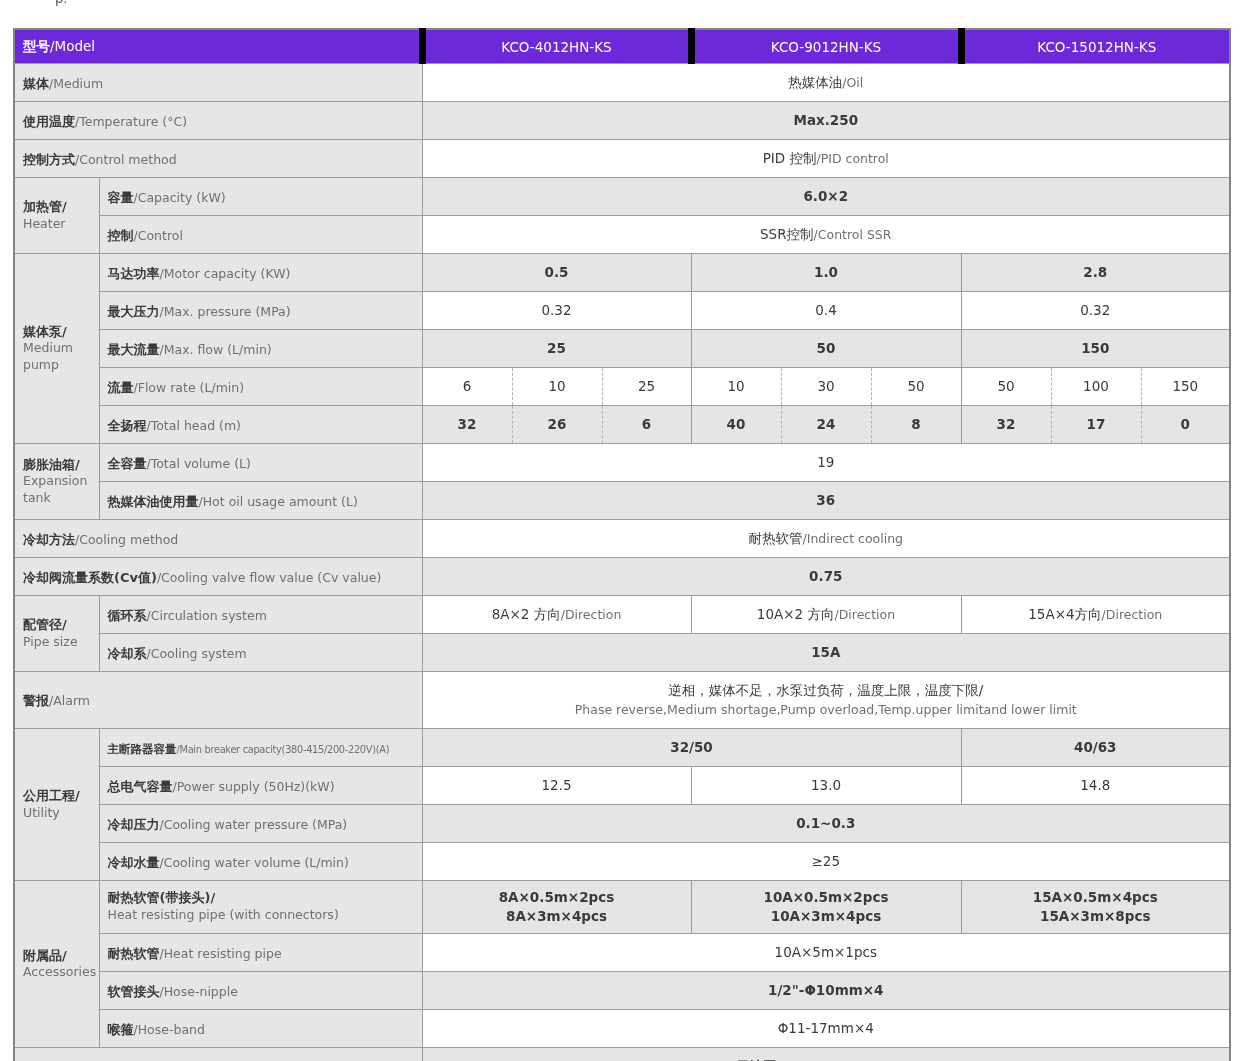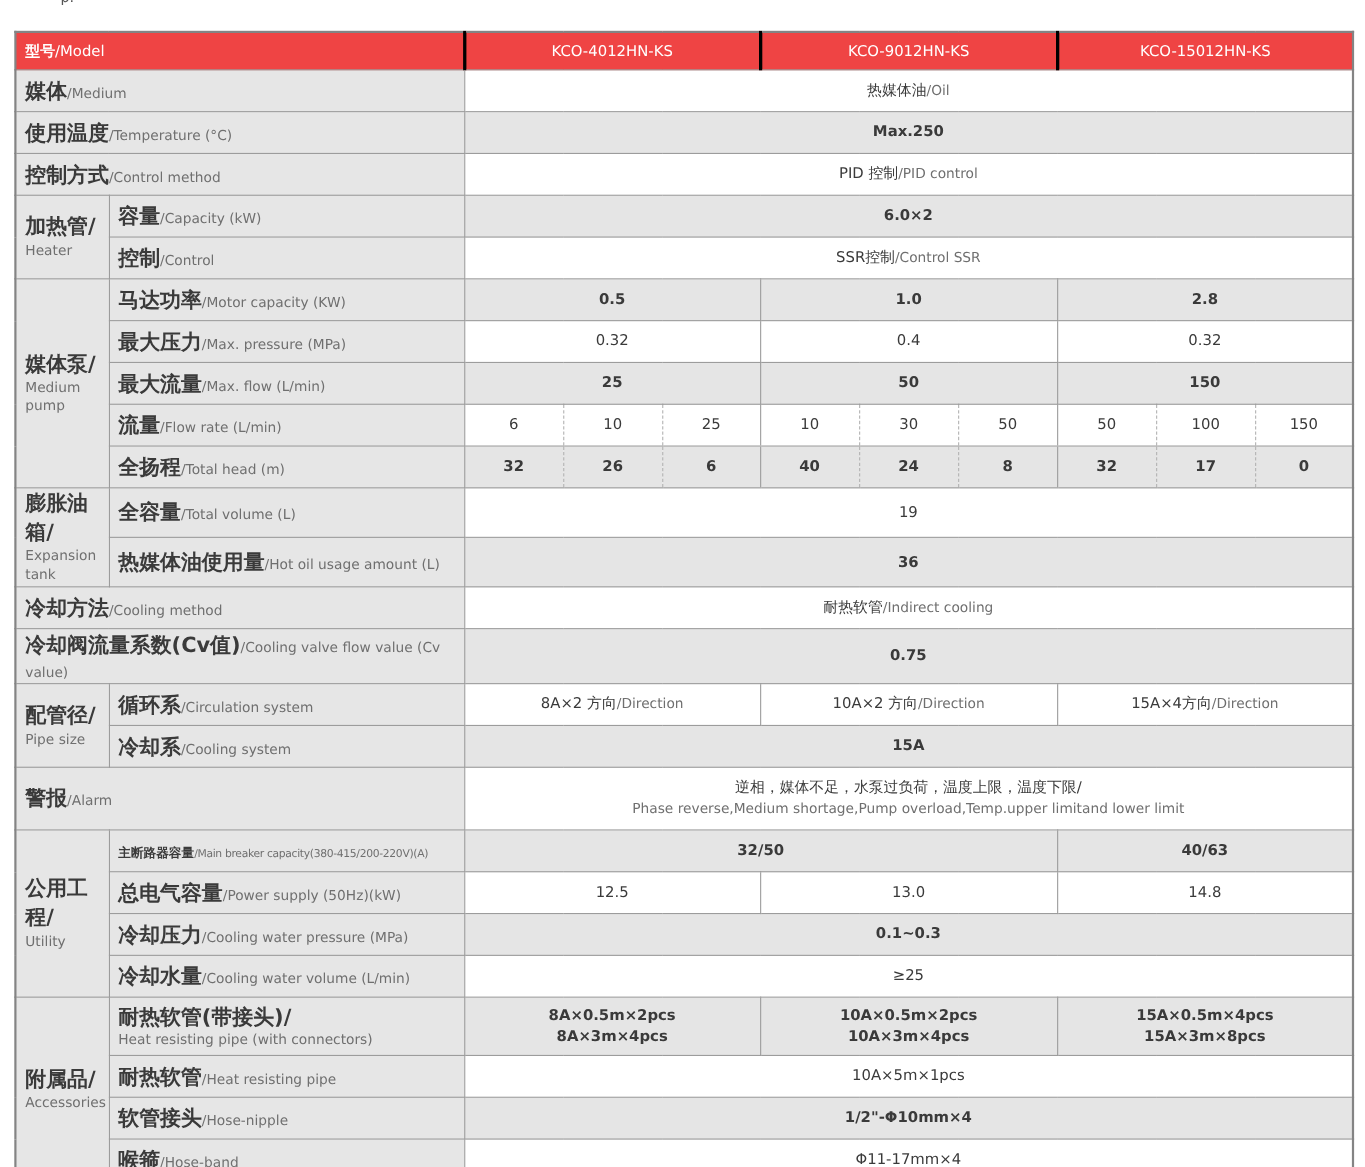--- a/index.html
+++ b/index.html
@@ -4,34 +4,34 @@
 <style>
   html,body{margin:0;padding:0;background:#ffffff;}
   body{width:1241px;height:1061px;position:relative;overflow:hidden;
        font-family:"DejaVu Sans","Liberation Sans",sans-serif;}
   .artifact{position:absolute;left:55px;top:0;height:9px;width:30px;overflow:hidden;
             color:#555;font-size:13px;}
   .artifact span{display:block;margin-top:-9px;}
   .wrap{position:absolute;left:13px;top:28px;}
   table{border-collapse:collapse;table-layout:fixed;width:1216px;
         border:2px solid #848484;}
-  thead th{background:#ef4444;color:#fff;height:33px;font-size:13.5px;font-weight:400;
+  thead th{background:#6d28d9;color:#fff;height:33px;font-size:13.5px;font-weight:400;
            padding:0 8px;}
   thead th.lh{text-align:left;}
   thead th.mh{text-align:center;padding:0;}
-  thead th + th{border-left:3px solid #000000;}
+  thead th + th{border-left:7px solid #000000;}
   th .hcn{font-weight:700;}
   th .hen{font-weight:400;}
   td{border:1px solid #9c9c9c;vertical-align:middle;}
   tr.w td.vcell{background:#ffffff;}
   tr.g td.vcell{background:#e5e5e5;font-weight:bold;}
   td.lcell,td.gcell{background:#e6e6e6;text-align:left;padding:2px 5px 2px 8px;}
   td.vcell{text-align:center;font-size:13.5px;color:#3a3a3a;height:33px;
            padding:2px 0;line-height:1.4;}
-  .lcn{font-weight:700;color:#3a3a3a;font-size:19px;}
+  .lcn{font-weight:700;color:#3a3a3a;font-size:13px;}
   .len{font-weight:400;color:#6f6f6f;font-size:12.5px;}
   .vcn{color:#3a3a3a;}
   .ven{color:#6f6f6f;font-size:12.5px;}
   td.gcell{line-height:1.35;}
   td.gcell .lcn,td.gcell .len{display:block;}
   td.lbreak .lcn,td.lbreak .len{display:block;line-height:1.3;}
   td.small .lcn{font-size:11.5px;}
   td.small .len{font-size:9.8px;letter-spacing:-0.3px;}
   tr.ta td{height:52px;}
   tr.tb td{height:48px;}

